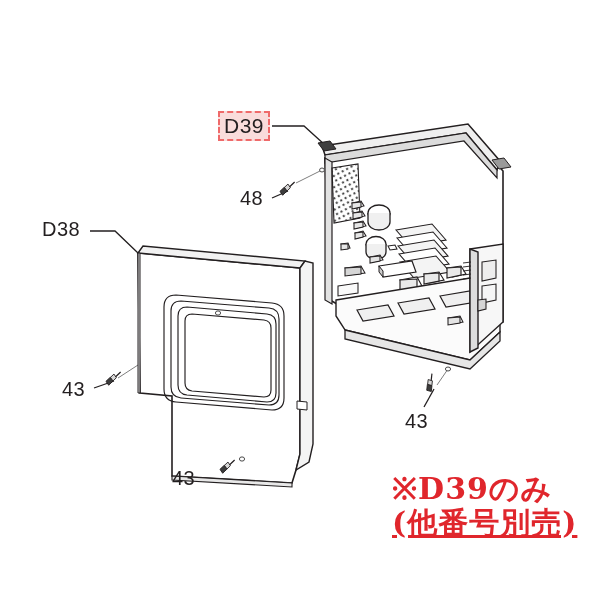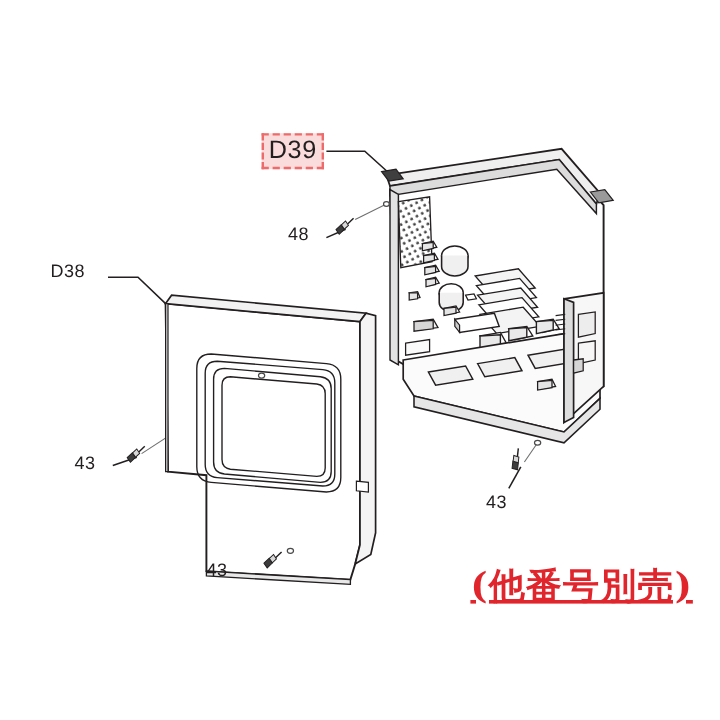--- a/index.html
+++ b/index.html
@@ -22,21 +22,21 @@
     border:2px dashed #ef6a6a;
     color:#231f20;
     font-size:21px;
     letter-spacing:.5px;
     line-height:1;
     padding-bottom:2px;
   }
   .plain-label{
     position:absolute;
     color:#231f20;
-    font-size:15px;
+    font-size:20px;
     line-height:1;
     white-space:nowrap;
     letter-spacing:.5px;
   }
   .note{
     position:absolute;
     color:#e0262c;
     font-family:"DejaVu Serif", serif;
     font-weight:bold;
     white-space:nowrap;
@@ -241,16 +241,17 @@
 
   <div class="plain-label" style="left:172px;top:468px;">
     <span>43</span>
   </div>
 
   <div class="plain-label" style="left:405px;top:411px;">
     <span>43</span>
   </div>
 
   <div class="note" style="left:392px;top:472px;">
+    <div class="note-l1">※D39のみ</div>
     <div class="note-l2">(他番号別売)</div>
   </div>
 
 </div>
 
 </body></html>

